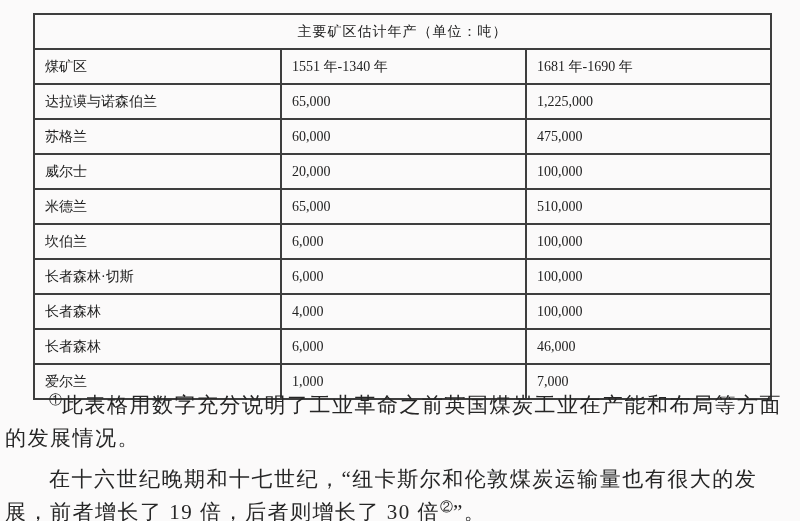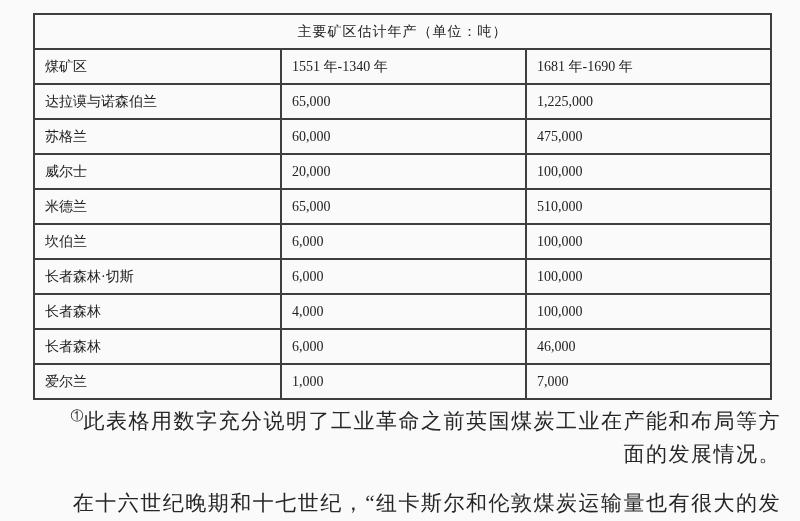--- a/index.html
+++ b/index.html
@@ -59,23 +59,22 @@
     position: absolute;
     left: 5px;
     right: 3px;
     top: 389px;
     font-size: 21px;
     line-height: 33px;
     letter-spacing: 1.5px;
     color: #262626;
   }
   .notes p {
-    margin: 16px;
+    margin: 0;
     text-indent: 44px;
-    text-align: right;
   }
   .notes p.note2 {
     margin-top: 8px;
   }
   sup.fn {
     font-size: 13px;
     letter-spacing: 0;
     vertical-align: super;
     line-height: 0;
   }

